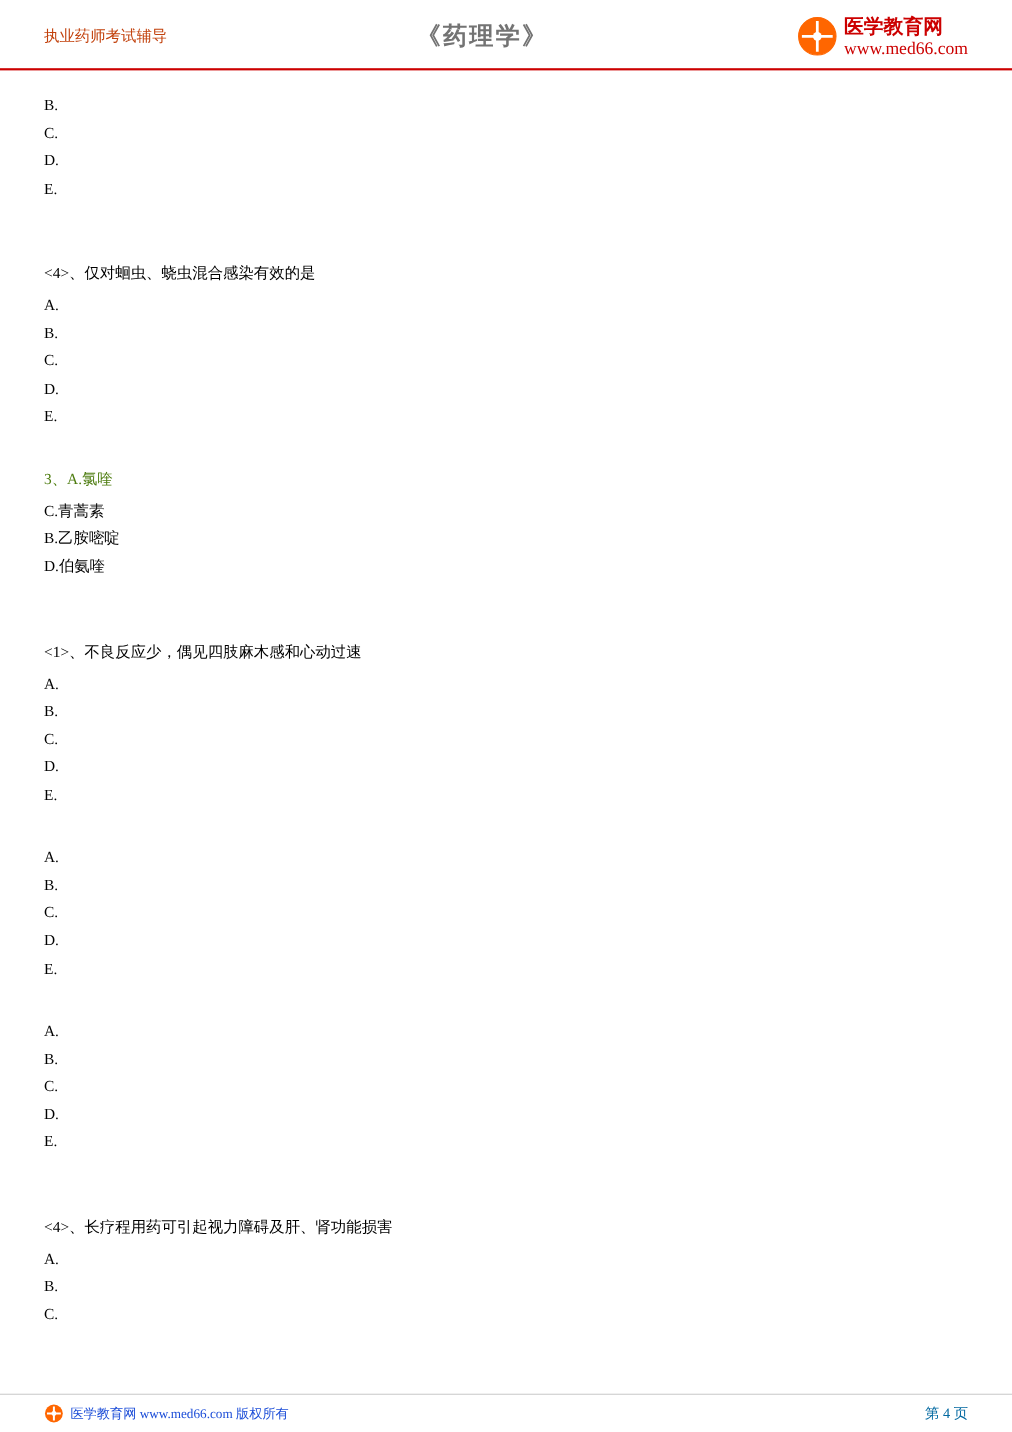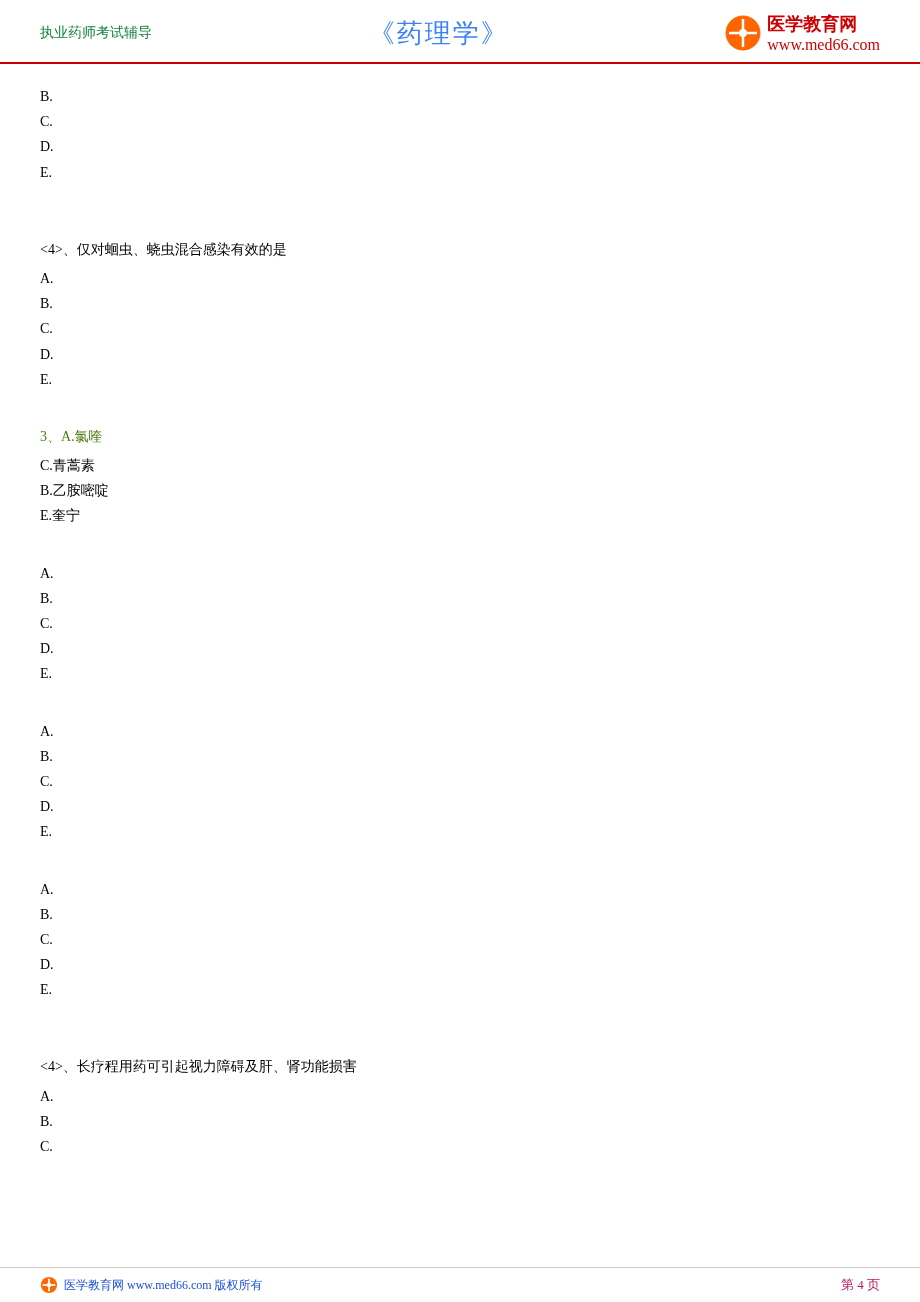--- a/index.html
+++ b/index.html
@@ -29,27 +29,27 @@
     .header {
       display: flex;
       align-items: center;
       justify-content: space-between;
       padding: 12px 40px 8px 40px;
       border-bottom: 2px solid #cc0000;
     }
 
     .header-left {
       font-size: 14px;
-      color: #15803d;
+      color: #c2410c;
     }
 
     .header-center {
-      font-size: 26px;
-      font-weight: normal;
-      color: #3b82f6;
+      font-size: 22px;
+      font-weight: bold;
+      color: #737373;
       letter-spacing: 2px;
     }
 
     .header-right {
       display: flex;
       flex-direction: column;
       align-items: center;
     }
 
     .logo-container {
@@ -136,21 +136,21 @@
       font-size: 12px;
     }
 
     .footer-icon {
       width: 18px;
       height: 18px;
     }
 
     .footer-right {
       font-size: 13px;
-      color: #be185d;
+      color: #0369a1;
     }
   </style>
 </head>
 <body>
 
 <div class="page-container">
 
   <div class="header">
     <div class="header-left">执业药师考试辅导</div>
     <div class="header-center">《药理学》</div>
@@ -189,26 +189,27 @@
       <div class="option-line">D.</div>
       <div class="option-line">E.</div>
     </div>
 
     <div class="spacer"></div>
 
     <div class="question-block">
       <div class="section-title">3、A.氯喹</div>
       <div class="option-line">C.青蒿素</div>
       <div class="option-line">B.乙胺嘧啶</div>
-      <div class="option-line">E.奎宁</div>
-    </div>
-
-    <div class="spacer"></div>
-
-    <div class="question-block">
+      <div class="option-line">D.伯氨喹</div>
+    </div>
+
+    <div class="spacer"></div>
+
+    <div class="question-block">
+      <div class="question-text">&lt;1&gt;、不良反应少，偶见四肢麻木感和心动过速</div>
       <div class="option-line">A.</div>
       <div class="option-line">B.</div>
       <div class="option-line">C.</div>
       <div class="option-line">D.</div>
       <div class="option-line">E.</div>
     </div>
 
     <div class="spacer"></div>
 
     <div class="question-block">

